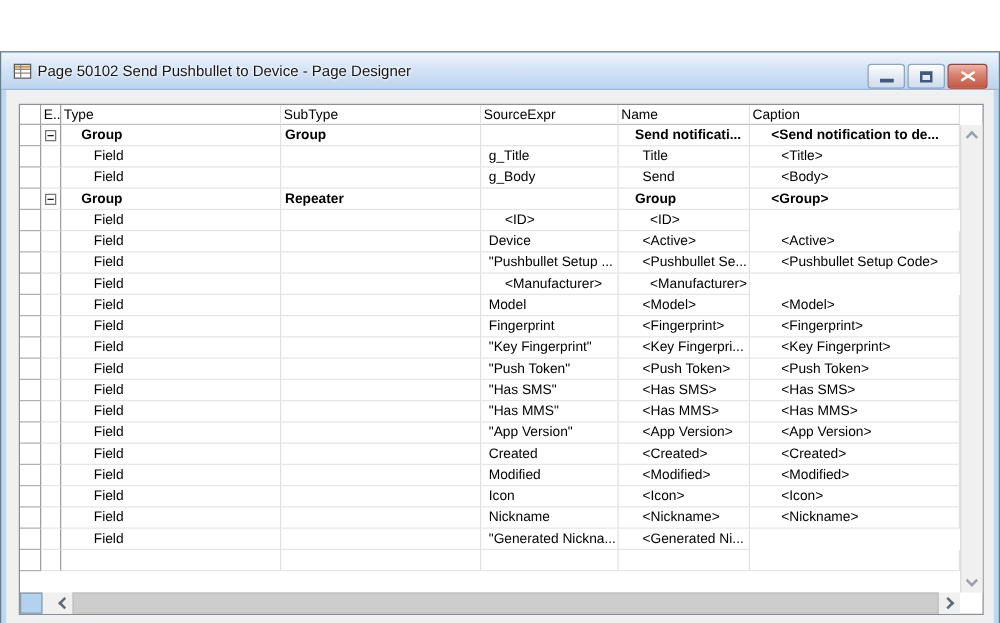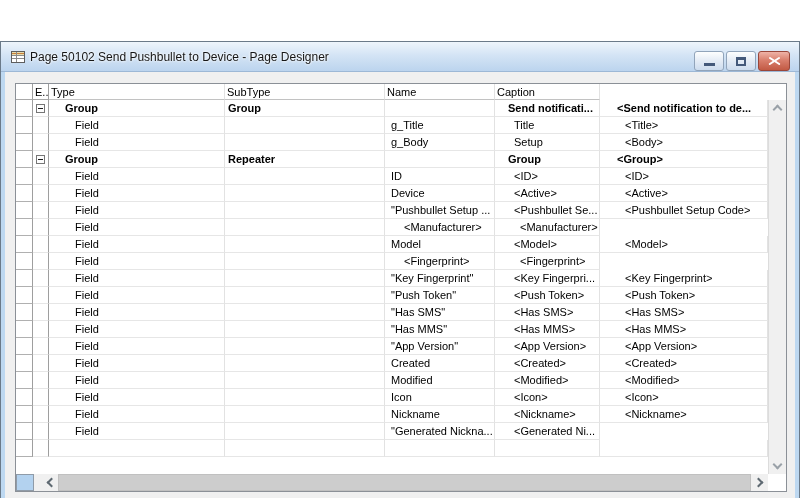--- a/index.html
+++ b/index.html
@@ -169,20 +169,21 @@
 
   <div class="client">
 
     <div class="grid-panel">
 
       <div class="grid-header">
         <div class="cell c-gutter"></div>
         <div class="cell c-expand" style="padding-left:2px; justify-content:flex-start; display:block;">E..</div>
         <div class="cell">Type</div>
         <div class="cell">SubType</div>
+        <div class="cell">SourceExpr</div>
         <div class="cell">Name</div>
         <div class="cell">Caption</div>
       </div>
 
       <div>
           <div class="grid-row">
             <div class="cell c-gutter"></div>
             <div class="cell c-expand">
               <div class="expand-box"></div>
             </div>
@@ -200,40 +201,39 @@
             <div class="cell c-source" style="padding-left: 6px;">g_Title</div>
             <div class="cell c-name" style="padding-left: 19px;">Title</div>
             <div class="cell c-caption" style="padding-left: 25px;">&lt;Title&gt;</div>
           </div>
           <div class="grid-row">
             <div class="cell c-gutter"></div>
             <div class="cell c-expand"></div>
             <div class="cell c-type" style="padding-left: 26px;">Field</div>
             <div class="cell c-subtype" style="padding-left: 3px;"></div>
             <div class="cell c-source" style="padding-left: 6px;">g_Body</div>
-            <div class="cell c-name" style="padding-left: 19px;">Setup</div>
+            <div class="cell c-name" style="padding-left: 19px;">Send</div>
             <div class="cell c-caption" style="padding-left: 25px;">&lt;Body&gt;</div>
           </div>
           <div class="grid-row">
             <div class="cell c-gutter"></div>
             <div class="cell c-expand">
               <div class="expand-box"></div>
             </div>
             <div class="cell c-type bold" style="padding-left: 16px;">Group</div>
             <div class="cell c-subtype bold" style="padding-left: 3px;">Repeater</div>
             <div class="cell c-source bold" style="padding-left: 6px;"></div>
             <div class="cell c-name bold" style="padding-left: 13px;">Group</div>
             <div class="cell c-caption bold" style="padding-left: 17px;">&lt;Group&gt;</div>
           </div>
           <div class="grid-row">
             <div class="cell c-gutter"></div>
             <div class="cell c-expand"></div>
             <div class="cell c-type" style="padding-left: 26px;">Field</div>
             <div class="cell c-subtype" style="padding-left: 3px;"></div>
-            <div class="cell c-source" style="padding-left: 6px;">ID</div>
             <div class="cell c-name" style="padding-left: 19px;">&lt;ID&gt;</div>
             <div class="cell c-caption" style="padding-left: 25px;">&lt;ID&gt;</div>
           </div>
           <div class="grid-row">
             <div class="cell c-gutter"></div>
             <div class="cell c-expand"></div>
             <div class="cell c-type" style="padding-left: 26px;">Field</div>
             <div class="cell c-subtype" style="padding-left: 3px;"></div>
             <div class="cell c-source" style="padding-left: 6px;">Device</div>
             <div class="cell c-name" style="padding-left: 19px;">&lt;Active&gt;</div>
@@ -263,20 +263,21 @@
             <div class="cell c-subtype" style="padding-left: 3px;"></div>
             <div class="cell c-source" style="padding-left: 6px;">Model</div>
             <div class="cell c-name" style="padding-left: 19px;">&lt;Model&gt;</div>
             <div class="cell c-caption" style="padding-left: 25px;">&lt;Model&gt;</div>
           </div>
           <div class="grid-row">
             <div class="cell c-gutter"></div>
             <div class="cell c-expand"></div>
             <div class="cell c-type" style="padding-left: 26px;">Field</div>
             <div class="cell c-subtype" style="padding-left: 3px;"></div>
+            <div class="cell c-source" style="padding-left: 6px;">Fingerprint</div>
             <div class="cell c-name" style="padding-left: 19px;">&lt;Fingerprint&gt;</div>
             <div class="cell c-caption" style="padding-left: 25px;">&lt;Fingerprint&gt;</div>
           </div>
           <div class="grid-row">
             <div class="cell c-gutter"></div>
             <div class="cell c-expand"></div>
             <div class="cell c-type" style="padding-left: 26px;">Field</div>
             <div class="cell c-subtype" style="padding-left: 3px;"></div>
             <div class="cell c-source" style="padding-left: 6px;">"Key Fingerprint"</div>
             <div class="cell c-name" style="padding-left: 19px;">&lt;Key Fingerpri...</div>

